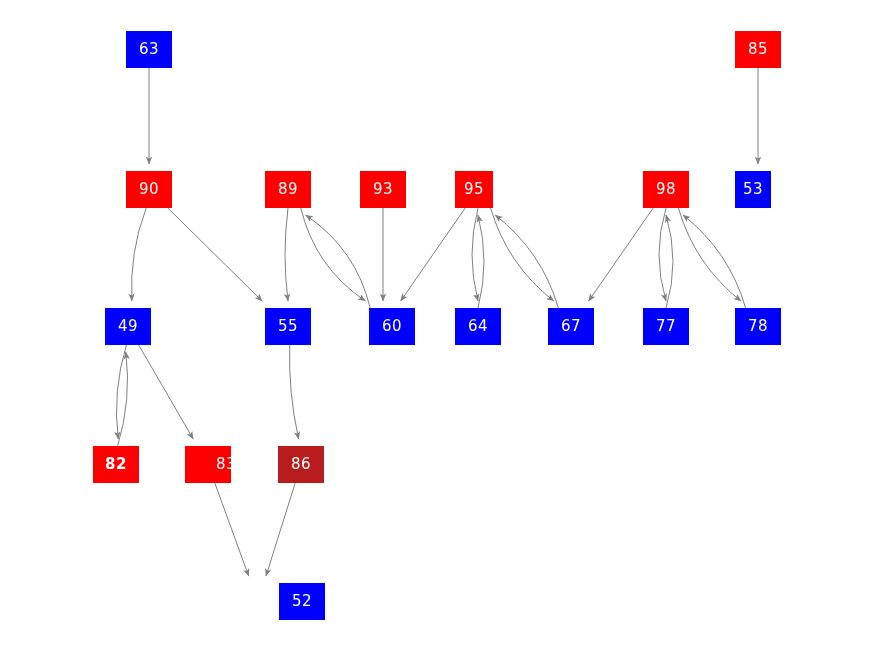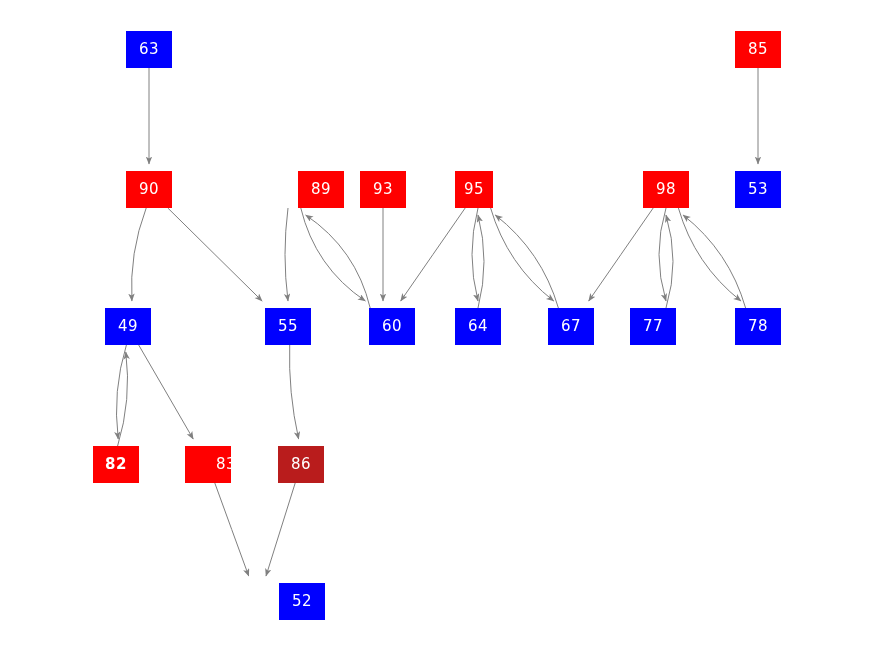--- a/index.html
+++ b/index.html
@@ -84,51 +84,51 @@
   <div id="nodes-group">
       <div class="graph-node" style="left: 126px; top: 31px; width: 46px; height: 37px; background: rgb(0, 0, 255); color: rgb(255, 255, 255);">
         <span class="node-label">63</span>
       </div>
       <div class="graph-node" style="left: 735px; top: 31px; width: 46px; height: 37px; background: rgb(255, 0, 0); color: rgb(255, 255, 255);">
         <span class="node-label">85</span>
       </div>
       <div class="graph-node" style="left: 126px; top: 171px; width: 46px; height: 37px; background: rgb(255, 0, 0); color: rgb(255, 255, 255);">
         <span class="node-label">90</span>
       </div>
-      <div class="graph-node" style="left: 265px; top: 171px; width: 46px; height: 37px; background: rgb(255, 0, 0); color: rgb(255, 255, 255); margin-left: 33px;">
+      <div class="graph-node" style="left: 265px; top: 171px; width: 46px; height: 37px; background: rgb(255, 0, 0); color: rgb(255, 255, 255);">
         <span class="node-label">89</span>
       </div>
       <div class="graph-node" style="left: 360px; top: 171px; width: 46px; height: 37px; background: rgb(255, 0, 0); color: rgb(255, 255, 255);">
         <span class="node-label">93</span>
       </div>
       <div class="graph-node" style="left: 455px; top: 171px; width: 38px; height: 37px; background: rgb(255, 0, 0); color: rgb(255, 255, 255);">
         <span class="node-label">95</span>
       </div>
       <div class="graph-node" style="left: 643px; top: 171px; width: 46px; height: 37px; background: rgb(255, 0, 0); color: rgb(255, 255, 255);">
         <span class="node-label">98</span>
       </div>
-      <div class="graph-node" style="left: 735px; top: 171px; width: 46px; height: 37px; background: rgb(0, 0, 255); color: rgb(255, 255, 255);">
+      <div class="graph-node" style="left: 735px; top: 171px; width: 36px; height: 37px; background: rgb(0, 0, 255); color: rgb(255, 255, 255);">
         <span class="node-label">53</span>
       </div>
       <div class="graph-node" style="left: 105px; top: 308px; width: 46px; height: 37px; background: rgb(0, 0, 255); color: rgb(255, 255, 255);">
         <span class="node-label">49</span>
       </div>
       <div class="graph-node" style="left: 265px; top: 308px; width: 46px; height: 37px; background: rgb(0, 0, 255); color: rgb(255, 255, 255);">
         <span class="node-label">55</span>
       </div>
       <div class="graph-node" style="left: 360px; top: 308px; width: 46px; height: 37px; background: rgb(0, 0, 255); color: rgb(255, 255, 255); margin-left: 9px;">
         <span class="node-label">60</span>
       </div>
       <div class="graph-node" style="left: 455px; top: 308px; width: 46px; height: 37px; background: rgb(0, 0, 255); color: rgb(255, 255, 255);">
         <span class="node-label">64</span>
       </div>
       <div class="graph-node" style="left: 548px; top: 308px; width: 46px; height: 37px; background: rgb(0, 0, 255); color: rgb(255, 255, 255);">
         <span class="node-label">67</span>
       </div>
-      <div class="graph-node" style="left: 630px; top: 308px; width: 46px; height: 37px; background: rgb(0, 0, 255); color: rgb(255, 255, 255);">
+      <div class="graph-node" style="left: 643px; top: 308px; width: 46px; height: 37px; background: rgb(0, 0, 255); color: rgb(255, 255, 255);">
         <span class="node-label">77</span>
       </div>
       <div class="graph-node" style="left: 735px; top: 308px; width: 46px; height: 37px; background: rgb(0, 0, 255); color: rgb(255, 255, 255);">
         <span class="node-label">78</span>
       </div>
       <div class="graph-node" style="left: 93px; top: 446px; width: 46px; height: 37px; background: rgb(255, 0, 0); color: rgb(255, 255, 255); font-weight: bold;">
         <span class="node-label">82</span>
       </div>
       <div class="graph-node" style="left: 185px; top: 446px; width: 46px; height: 37px; background: rgb(255, 0, 0); color: rgb(255, 255, 255); padding-left: 36px;">
         <span class="node-label">83</span>

